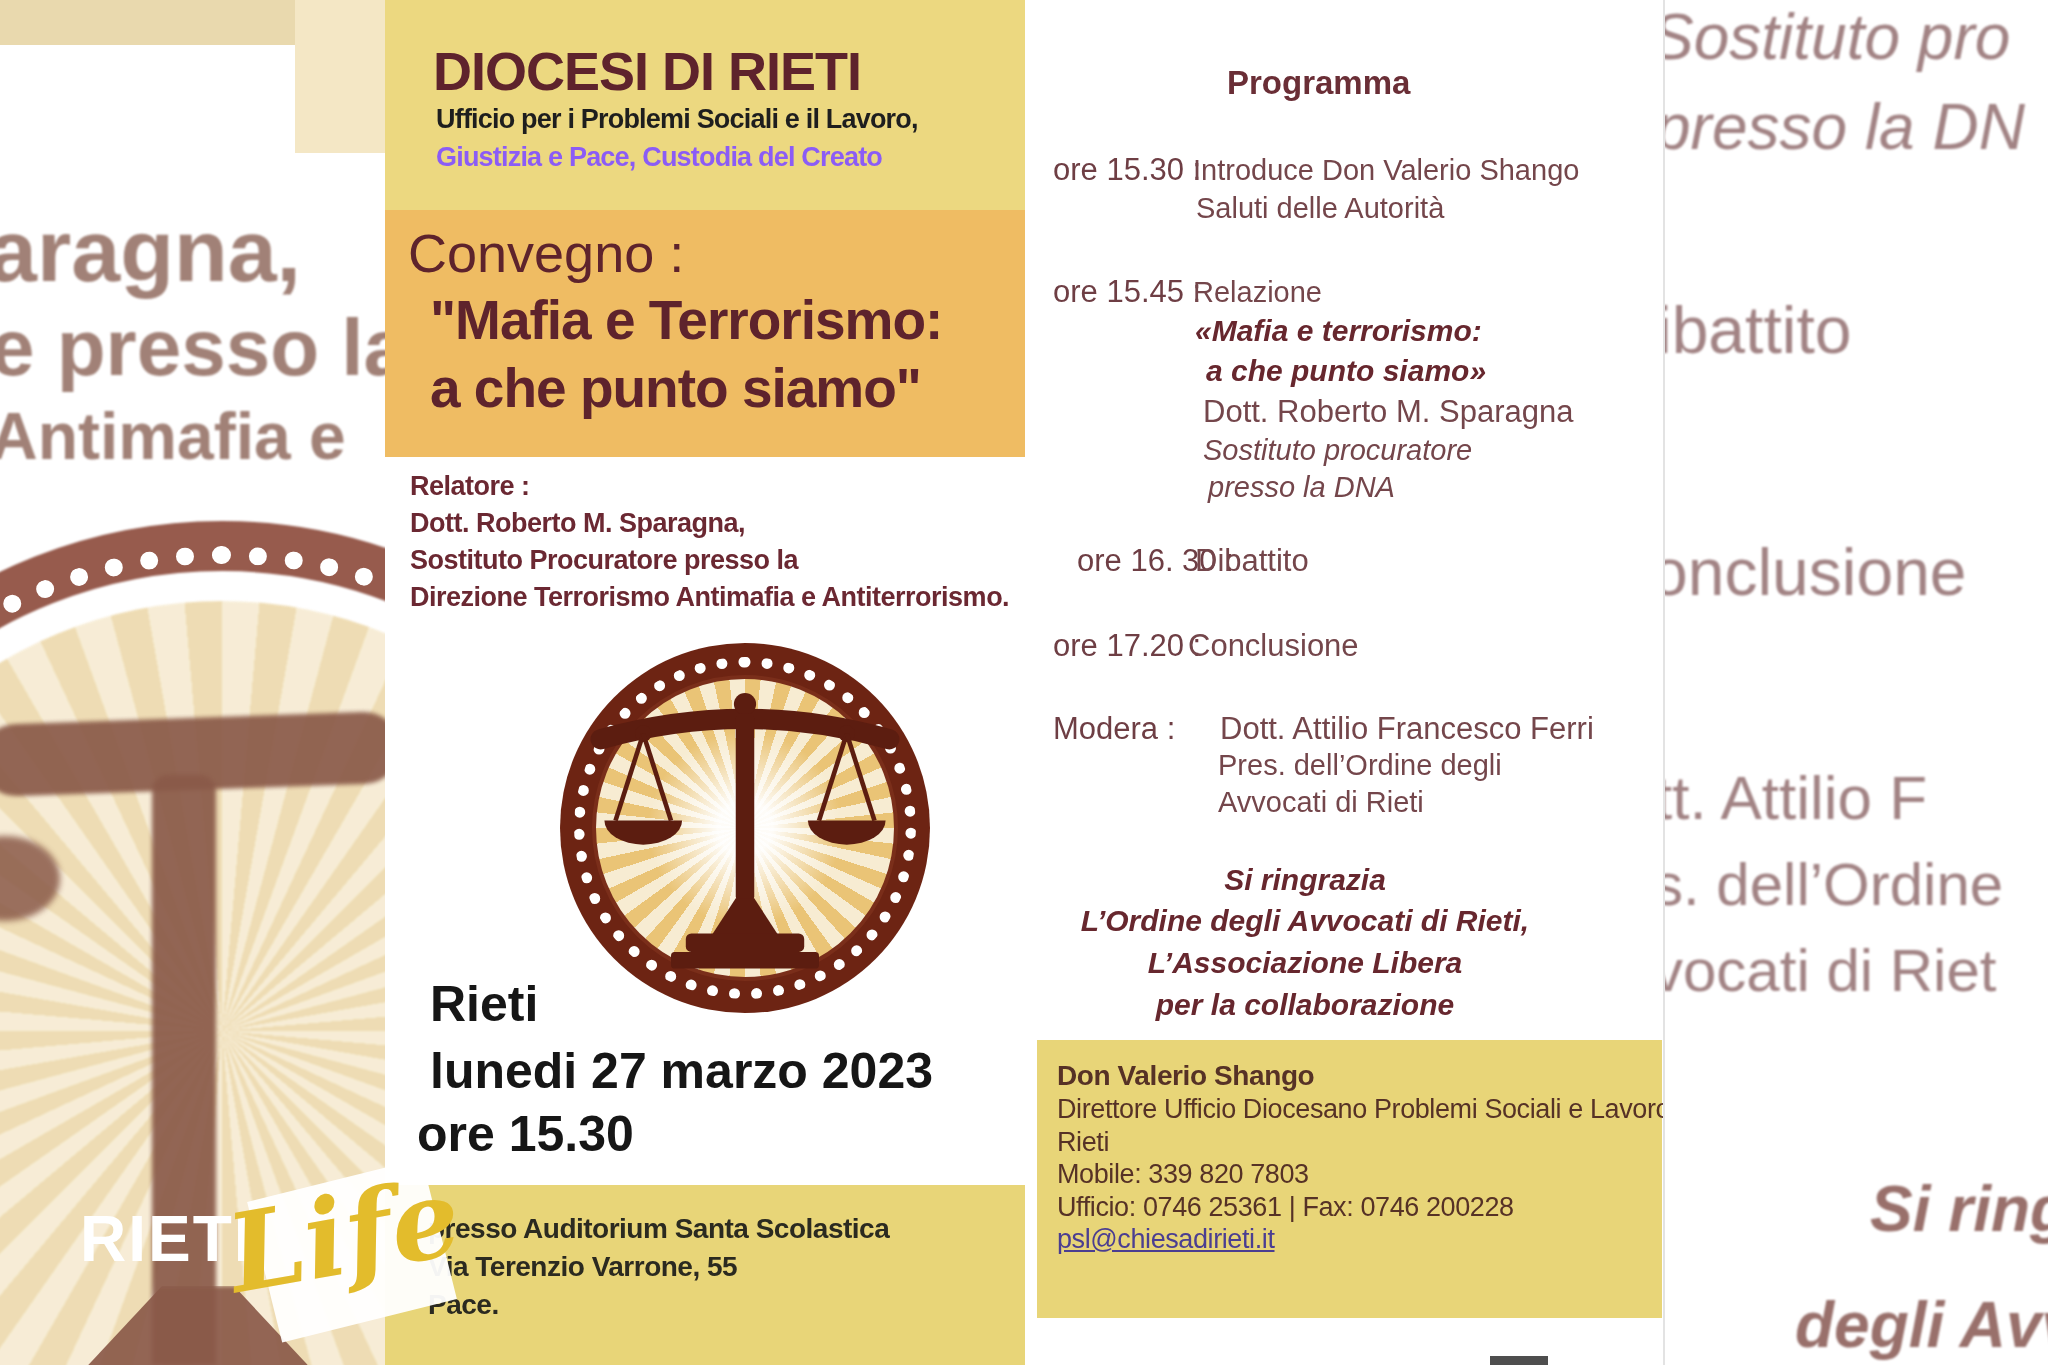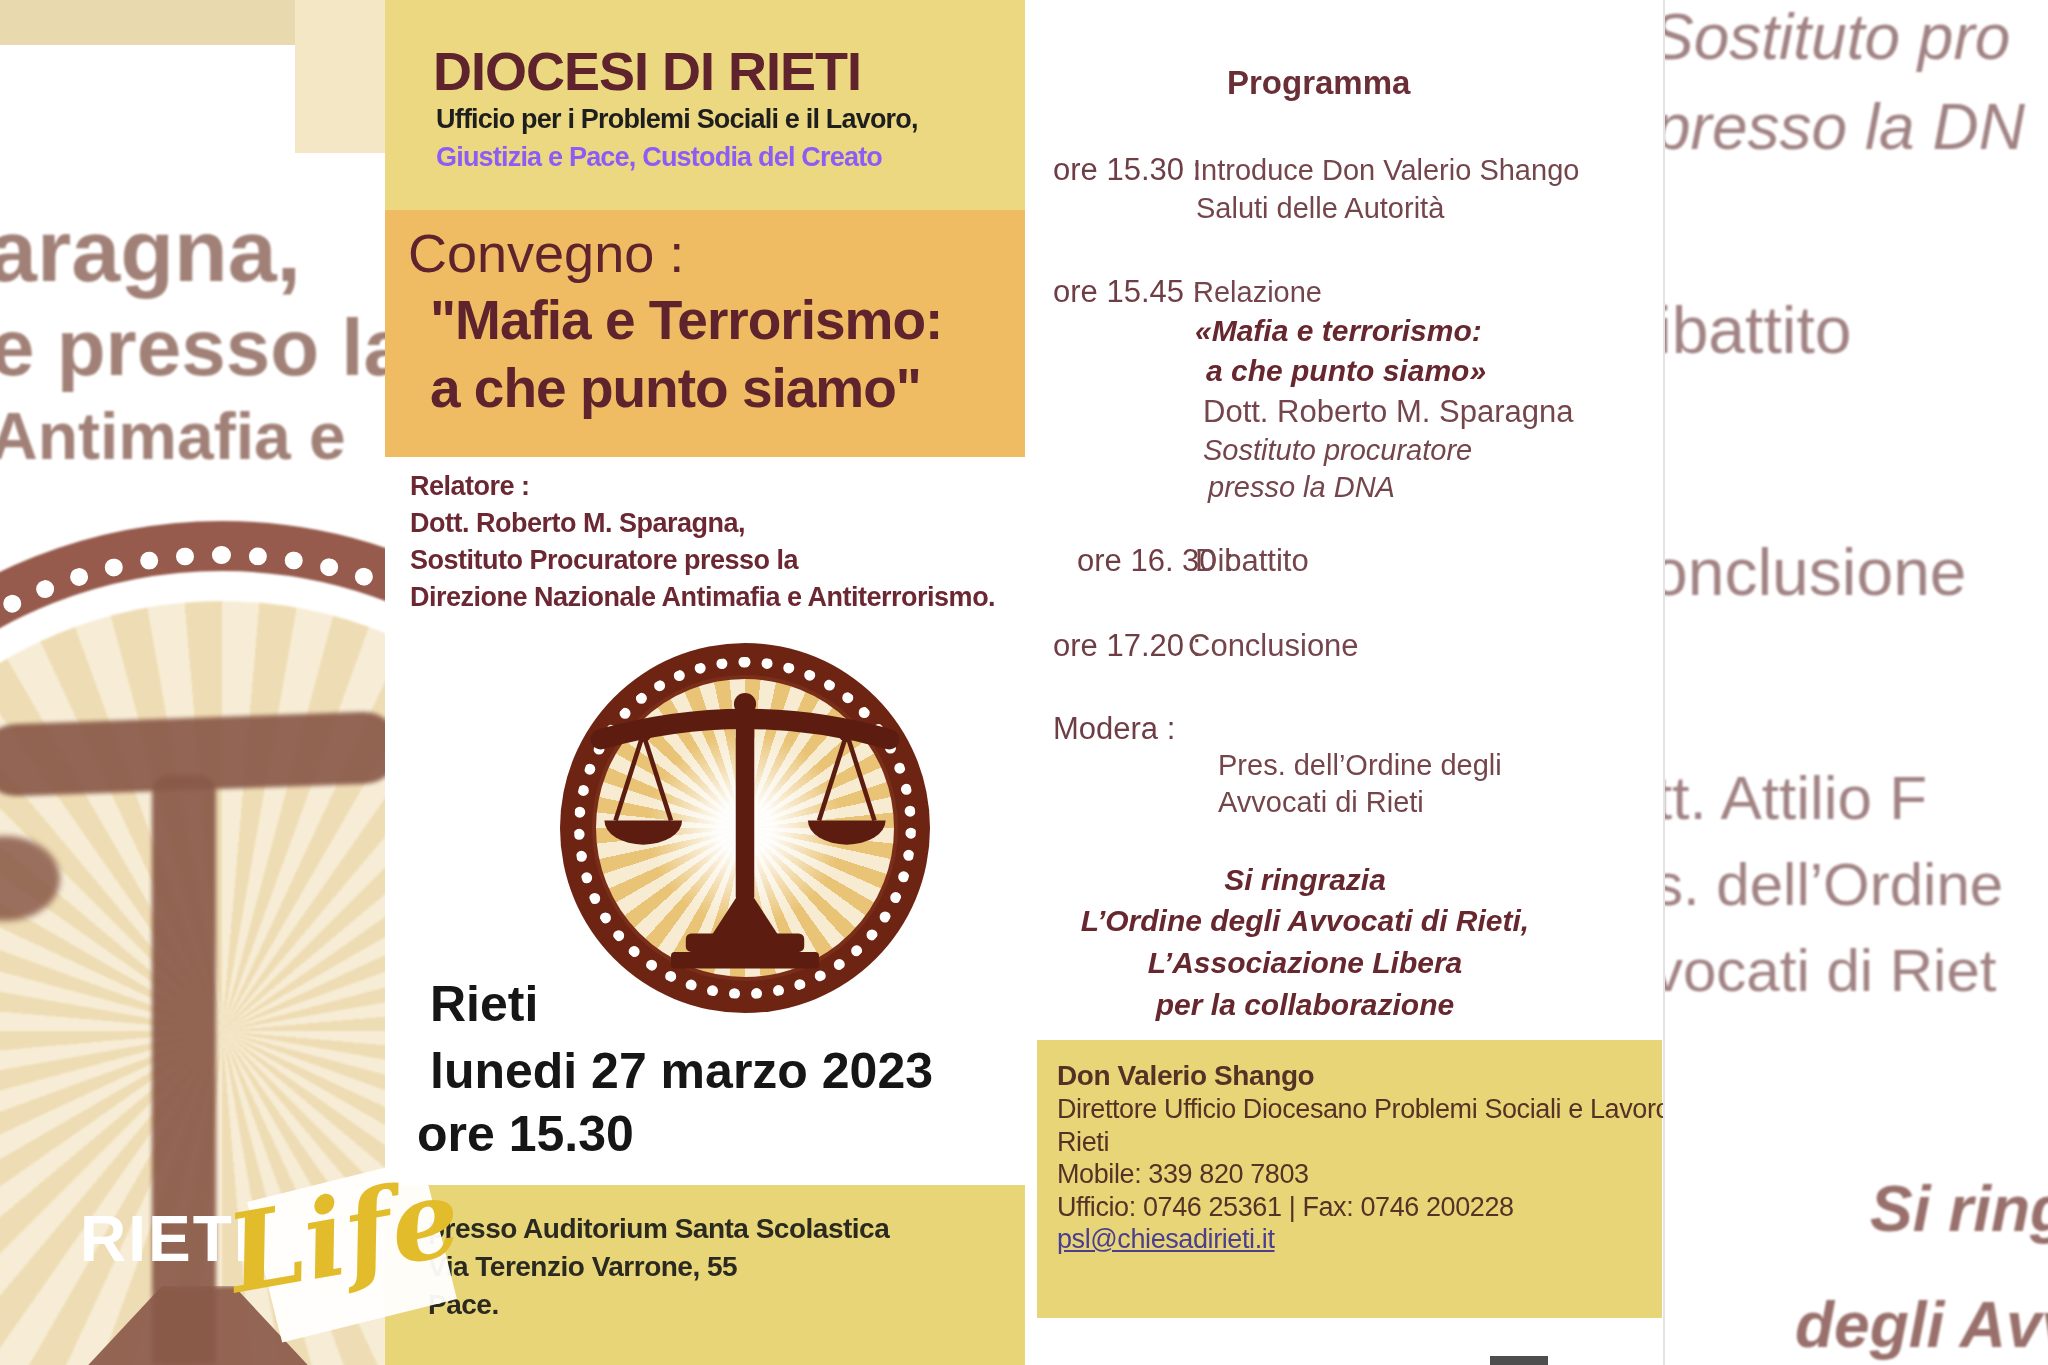--- a/index.html
+++ b/index.html
@@ -133,21 +133,21 @@
   <div class="abs band-orange"></div>
   <div class="abs org">DIOCESI DI RIETI</div>
   <div class="abs org-sub1">Ufficio per i Problemi Sociali e il Lavoro,</div>
   <div class="abs org-sub2">Giustizia e Pace, Custodia del Creato</div>
   <div class="abs convegno">Convegno :</div>
   <div class="abs title1">"Mafia e Terrorismo:</div>
   <div class="abs title2">a che punto siamo"</div>
   <div class="abs rel rel1">Relatore :</div>
   <div class="abs rel rel2">Dott. Roberto M. Sparagna,</div>
   <div class="abs rel rel3">Sostituto Procuratore presso la</div>
-  <div class="abs rel rel4">Direzione Nazionale Antimafia e Antiterrorismo.</div>
+  <div class="abs rel rel4">Direzione Terrorismo Antimafia e Antiterrorismo.</div>
 
   <div class="abs logo">
     <div class="abs logo-outer"></div>
     <div class="abs logo-dots"></div>
     <div class="abs logo-inner"></div>
     <svg class="abs logo-svg" viewBox="0 0 200 200">
       <g fill="#5c1d10" stroke="#5c1d10">
         <path d="M22,52 Q100,30 178,52" fill="none" stroke-width="11" stroke-linecap="round"></path>
         <circle cx="100" cy="33" r="6" stroke="none"></circle>
         <circle cx="45" cy="49" r="4.5" stroke="none"></circle>
@@ -191,20 +191,21 @@
   <div class="abs pit t1e">Sostituto procuratore</div>
   <div class="abs pit t1f">presso la DNA</div>
 
   <div class="abs ptime t2">ore 16. 30 :</div>
   <div class="abs pdesc t2a">Dibattito</div>
 
   <div class="abs ptime t3">ore 17.20 :</div>
   <div class="abs pdesc t3a">Conclusione</div>
 
   <div class="abs ptime t4">Modera :</div>
+  <div class="abs pdesc t4a">Dott. Attilio Francesco Ferri</div>
   <div class="abs pdesc t4b">Pres. dell’Ordine degli</div>
   <div class="abs pdesc t4c">Avvocati di Rieti</div>
 
   <div class="abs thanks th0">Si ringrazia</div>
   <div class="abs thanks th1">L’Ordine degli Avvocati di Rieti,</div>
   <div class="abs thanks th3">per la collaborazione</div>
   <div class="abs thanks th2">L’Associazione Libera</div>
 
   <div class="abs contact-box"></div>
   <div class="abs con c0">Don Valerio Shango</div>

